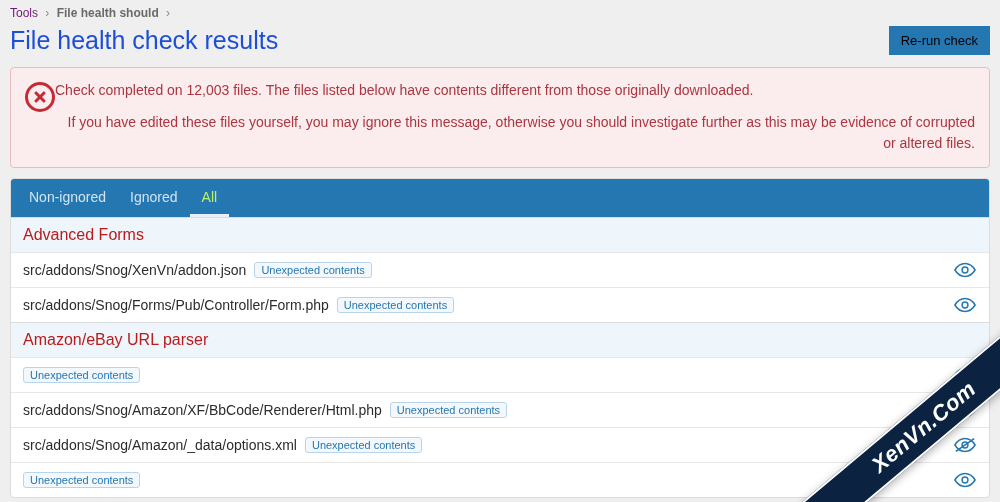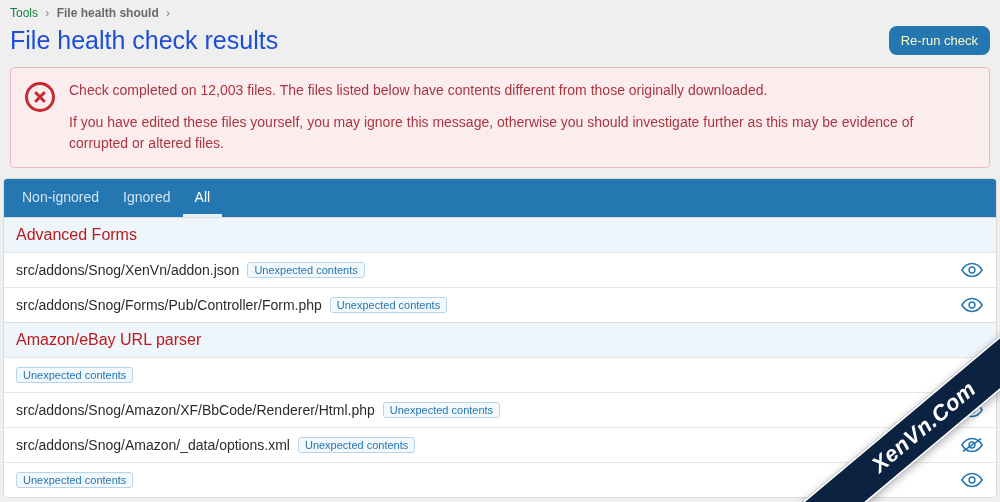--- a/index.html
+++ b/index.html
@@ -10,54 +10,53 @@
     height: 502px;
     overflow: hidden;
     font-size: 14px;
     color: #2c2c2c;
   }
   .breadcrumb {
     padding: 6px 10px 4px 10px;
     font-size: 12px;
     color: #8c8c8c;
   }
-  .breadcrumb .crumb { color: #15803d; }
+  .breadcrumb .crumb { color: #701a75; }
   .breadcrumb .crumb.bold { font-weight: 600; color: #6a6a6a; }
   .breadcrumb .chev {
     display: inline-block;
     margin: 0 4px;
   }
   .titlebar {
     display: flex;
     align-items: center;
     justify-content: space-between;
     padding: 2px 10px 12px 10px;
   }
   .titlebar h1 {
     font-size: 25px;
     font-weight: 400;
     color: #1d4ed8;
   }
   .btn-primary {
     background: #2577b1;
-    color: #fef9c3;
+    color: #000000;
     border: none;
     padding: 7px 12px;
-    border-radius: 8px;
+    border-radius: 0;
     font-size: 13px;
     cursor: pointer;
   }
   .alert {
     margin: 0 10px 10px 10px;
     border: 1px solid #e9bcc2;
     background: #fbeced;
     border-radius: 4px;
     padding: 12px 14px 14px 14px;
     display: flex;
-    gap: 14px;
   }
   .alert .icon-wrap {
     flex: 0 0 auto;
     padding-top: 2px;
   }
   .alert .icon-circle {
     width: 30px; height: 30px;
     border: 3px solid #c52b35;
     border-radius: 50%;
     position: relative;
@@ -67,42 +66,42 @@
     content: "";
     position: absolute;
     left: 50%; top: 50%;
     width: 14px; height: 3px;
     background: #c52b35;
     border-radius: 1px;
   }
   .alert .icon-circle::before { transform: translate(-50%,-50%) rotate(45deg); }
   .alert .icon-circle::after  { transform: translate(-50%,-50%) rotate(-45deg); }
   .alert-body { flex: 1; color: #ab3640; font-size: 14px; line-height: 1.45; }
-  .alert-body p + p { margin-top: 12px; }
+  .alert-body p + p { margin-top: 12px; text-align: right; }
 
   .panel {
-    margin: 0 3px;
+    margin: 0 10px;
     border: 1px solid #dcdcdc;
     border-radius: 4px;
     overflow: hidden;
     background: #fff;
   }
   .tabs {
     background: #2577b1;
     display: flex;
     padding: 0 6px;
   }
   .tab {
     color: #d2e3ef;
     padding: 10px 12px 9px 12px;
     font-size: 14px;
     cursor: pointer;
     border-bottom: 3px solid transparent;
   }
-  .tab.active { color: #ffffff; border-bottom-color: #e7f0f7; }
+  .tab.active { color: #bef264; border-bottom-color: #e7f0f7; }
 
   .section-header {
     background: #eef5fb;
     color: #b91c1c;
     font-size: 16px;
     padding: 8px 12px;
     border-top: 1px solid #dcdcdc;
   }
   .section-header:first-of-type { border-top: none; }
 

